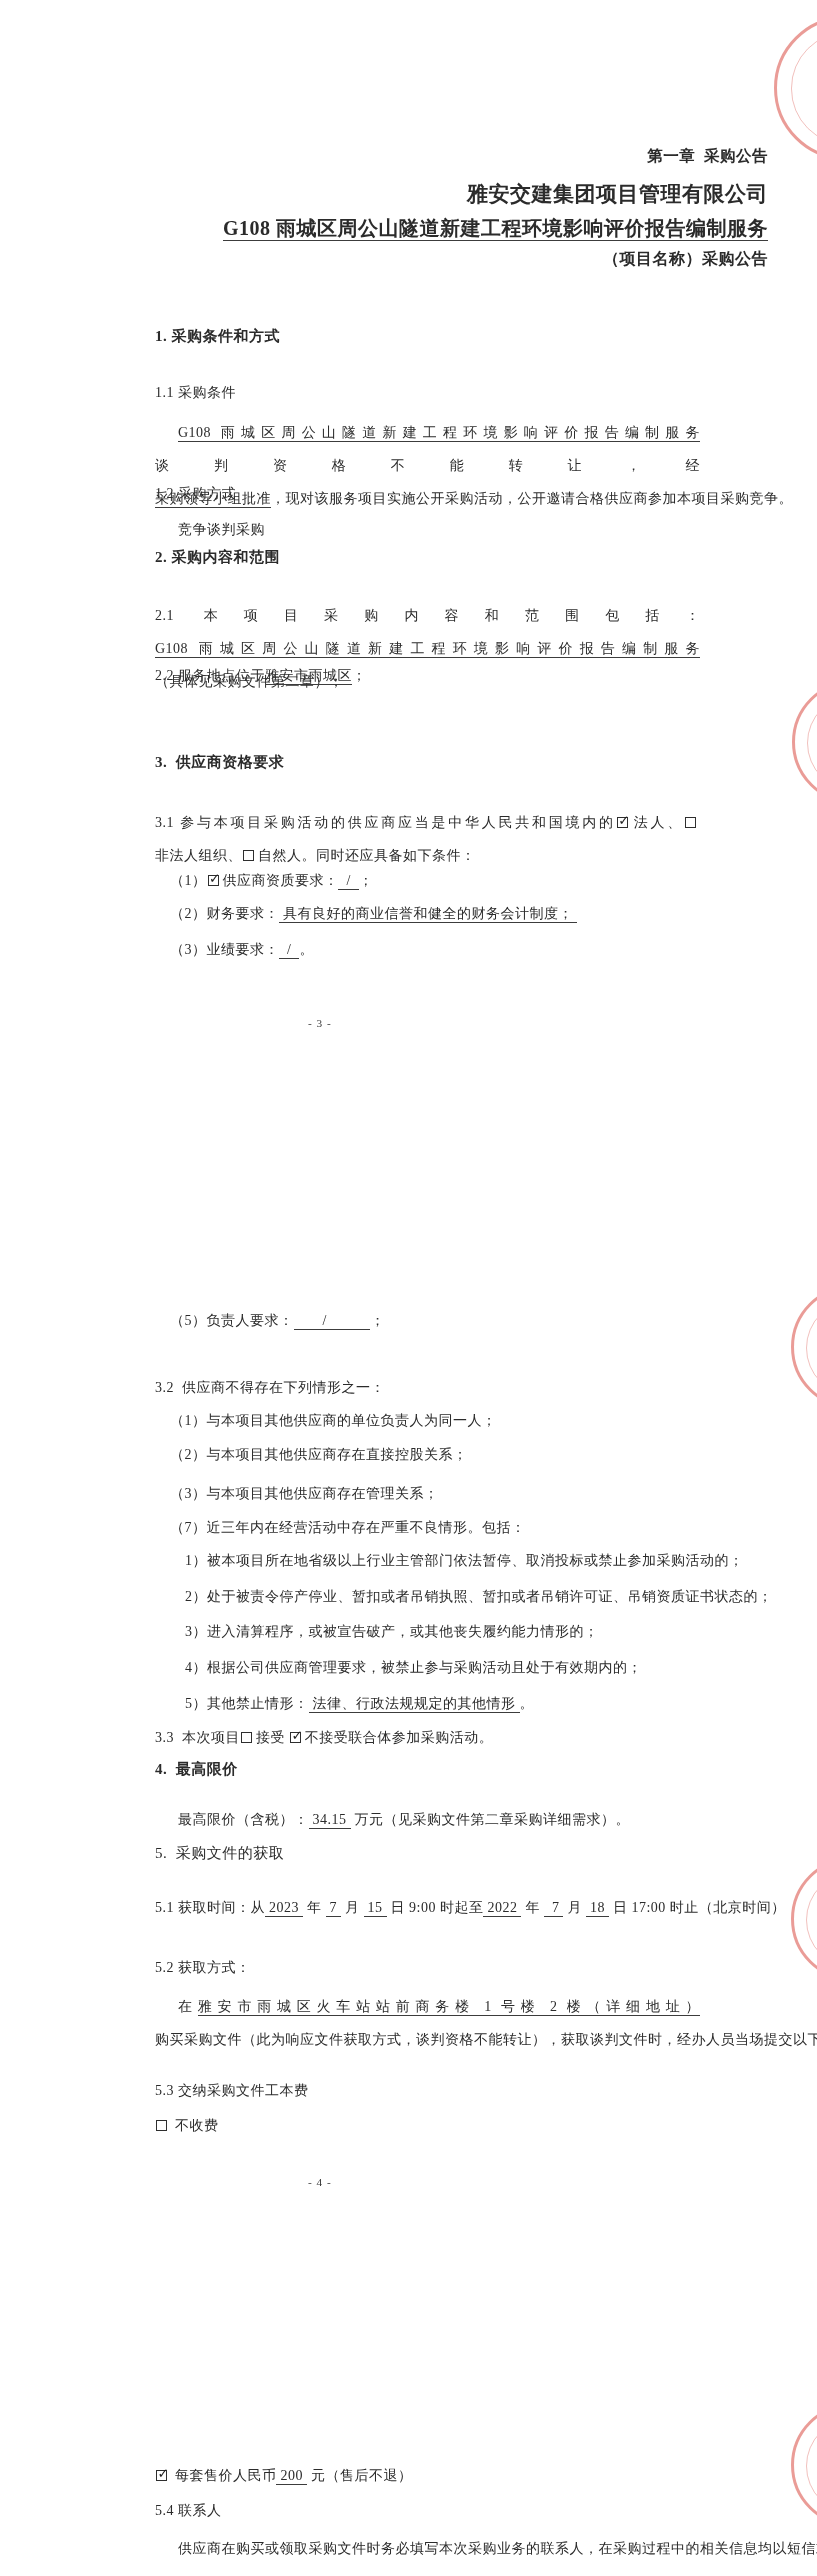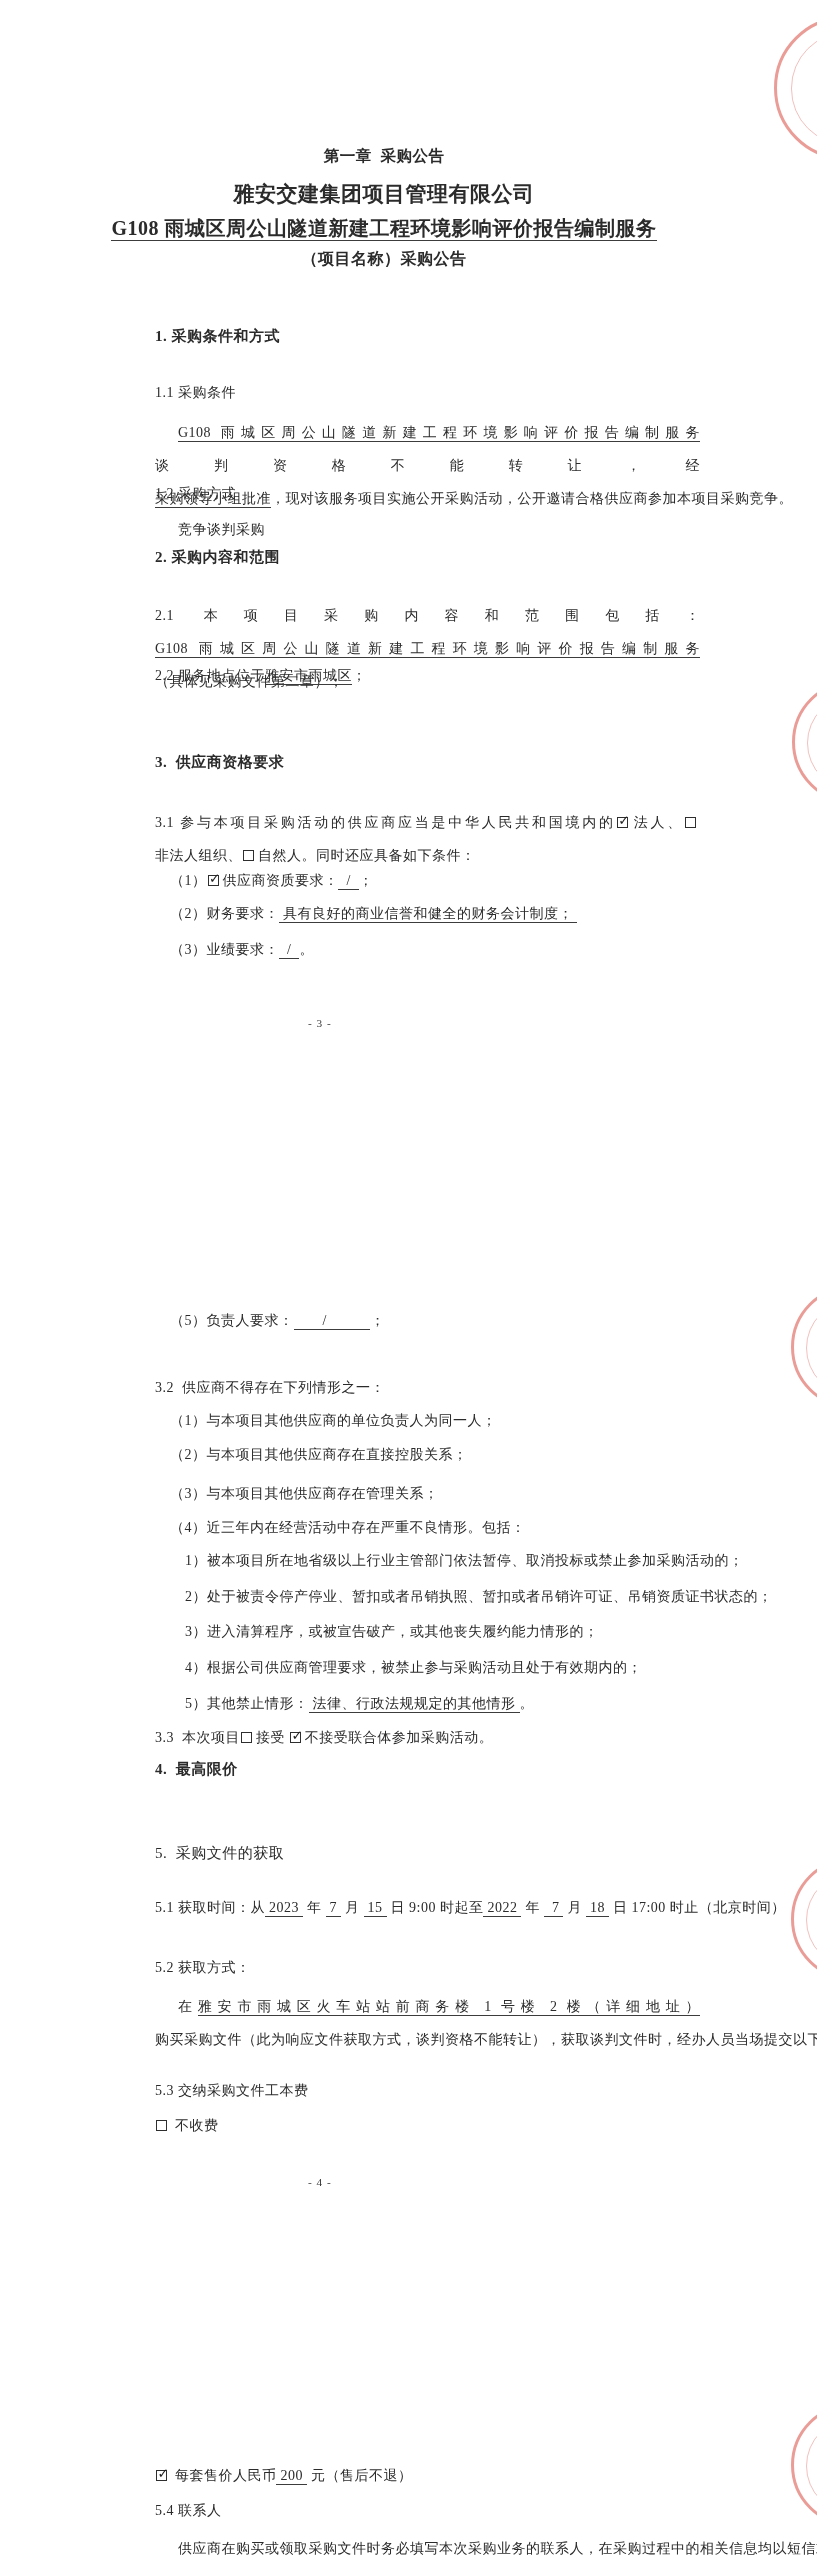--- a/index.html
+++ b/index.html
@@ -6,21 +6,21 @@
   #doc-page {
     position:relative;
     width:818px; height:3468px;
     margin:0 auto;
     background:#ffffff;
     overflow:hidden;
     font-family:"Liberation Serif","DejaVu Serif",serif;
     color:#2b2b2b;
   }
   .blk { position:absolute; white-space:pre; font-size:14px; line-height:1.35; letter-spacing:0.5px; }
-  .blk.center { left:0; width:768px; text-align:center; white-space:normal; }
+  .blk.center { left:0; width:768px; text-align:right; white-space:normal; }
   .blk.para { white-space:normal; width:545px; line-height:33px; text-align:justify; }
   .blk.footer { font-size:11.3px; color:#3a3a3a; letter-spacing:1px; }
   .seg { white-space:pre; }
   .seg.u { border-bottom:1px solid #3c3c3c; padding-bottom:1px; }
   .cbx {
     display:inline-block; width:11.3px; height:11.3px;
     border:1px solid #2e2e2e; margin:0 3.6px -1px 1px;
     position:relative; vertical-align:baseline;
     background:#fff; box-sizing:border-box;
   }
@@ -61,28 +61,29 @@
     <div class="blk para" style="top: 806px; left: 155px;"><span class="seg">3.1 参与本项目采购活动的供应商应当是中华人民共和国境内的</span><span class="cbx"><span class="tick">✓</span></span><span class="seg">法人、</span><span class="cbx"></span><span class="seg">非法人组织、</span><span class="cbx"></span><span class="seg">自然人。同时还应具备如下条件：</span></div>
     <div class="blk line" style="top: 872px; left: 170px;"><span class="seg">（1）</span><span class="cbx"><span class="tick">✓</span></span><span class="seg">供应商资质要求：</span><span class="seg u">  /  </span><span class="seg">；</span></div>
     <div class="blk line" style="top: 905px; left: 170px;"><span class="seg">（2）财务要求：</span><span class="seg u"> 具有良好的商业信誉和健全的财务会计制度； </span></div>
     <div class="blk line" style="top: 941px; left: 170px;"><span class="seg">（3）业绩要求：</span><span class="seg u">  /  </span><span class="seg">。</span></div>
     <div class="blk footer" style="top: 1016px; left: 308px;"><span class="seg">- 3 -</span></div>
     <div class="blk line" style="top: 1312px; left: 170px;"><span class="seg">（5）负责人要求：</span><span class="seg u">　　/　　　</span><span class="seg">；</span></div>
     <div class="blk line" style="top: 1379px; left: 155px;"><span class="seg">3.2  供应商不得存在下列情形之一：</span></div>
     <div class="blk line" style="top: 1412px; left: 170px;"><span class="seg">（1）与本项目其他供应商的单位负责人为同一人；</span></div>
     <div class="blk line" style="top: 1446px; left: 170px;"><span class="seg">（2）与本项目其他供应商存在直接控股关系；</span></div>
     <div class="blk line" style="top: 1485px; left: 170px;"><span class="seg">（3）与本项目其他供应商存在管理关系；</span></div>
-    <div class="blk line" style="top: 1519px; left: 170px;"><span class="seg">（4）近三年内在经营活动中存在严重不良情形。包括：</span></div>
+    <div class="blk line" style="top: 1519px; left: 170px;"><span class="seg">（7）近三年内在经营活动中存在严重不良情形。包括：</span></div>
     <div class="blk line" style="top: 1552px; left: 185px;"><span class="seg">1）被本项目所在地省级以上行业主管部门依法暂停、取消投标或禁止参加采购活动的；</span></div>
     <div class="blk line" style="top: 1588px; left: 185px;"><span class="seg">2）处于被责令停产停业、暂扣或者吊销执照、暂扣或者吊销许可证、吊销资质证书状态的；</span></div>
     <div class="blk line" style="top: 1623px; left: 185px;"><span class="seg">3）进入清算程序，或被宣告破产，或其他丧失履约能力情形的；</span></div>
     <div class="blk line" style="top: 1659px; left: 185px;"><span class="seg">4）根据公司供应商管理要求，被禁止参与采购活动且处于有效期内的；</span></div>
     <div class="blk line" style="top: 1695px; left: 185px;"><span class="seg">5）其他禁止情形：</span><span class="seg u"> 法律、行政法规规定的其他情形 </span><span class="seg">。</span></div>
     <div class="blk line" style="top: 1729px; left: 155px;"><span class="seg">3.3  本次项目</span><span class="cbx"></span><span class="seg">接受 </span><span class="cbx"><span class="tick">✓</span></span><span class="seg">不接受联合体参加采购活动。</span></div>
     <div class="blk line" style="top: 1759px; left: 155px; font-size: 15px; font-weight: 700;"><span class="seg">4.  最高限价</span></div>
+    <div class="blk line" style="top: 1811px; left: 178px;"><span class="seg">最高限价（含税）：</span><span class="seg u"> 34.15 </span><span class="seg"> 万元（见采购文件第二章采购详细需求）。</span></div>
     <div class="blk line" style="top: 1843px; left: 155px; font-size: 15px; font-weight: 400;"><span class="seg">5.  采购文件的获取</span></div>
     <div class="blk para" style="top: 1891px; left: 155px;"><span class="seg">5.1 获取时间：从</span><span class="seg u"> 2023 </span><span class="seg"> 年 </span><span class="seg u"> 7 </span><span class="seg"> 月 </span><span class="seg u"> 15 </span><span class="seg"> 日 9:00 时起至</span><span class="seg u"> 2022 </span><span class="seg"> 年 </span><span class="seg u">  7 </span><span class="seg"> 月 </span><span class="seg u"> 18 </span><span class="seg"> 日 17:00 时止（北京时间）</span></div>
     <div class="blk line" style="top: 1959px; left: 155px;"><span class="seg">5.2 获取方式：</span></div>
     <div class="blk para" style="top: 1990px; left: 155px; text-indent: 23px;"><span class="seg">在</span><span class="seg u">雅安市雨城区火车站站前商务楼 1 号楼 2 楼（详细地址）</span><span class="seg">购买采购文件（此为响应文件获取方式，谈判资格不能转让），获取谈判文件时，经办人员当场提交以下资料：供应商为法人或者其他组织的，需提供单位介绍信、经办人身份证复印件，都需要加盖鲜章。</span></div>
     <div class="blk line" style="top: 2082px; left: 155px;"><span class="seg">5.3 交纳采购文件工本费</span></div>
     <div class="blk line" style="top: 2117px; left: 155px;"><span class="cbx"></span><span class="seg"> 不收费</span></div>
     <div class="blk footer" style="top: 2175px; left: 308px;"><span class="seg">- 4 -</span></div>
     <div class="blk line" style="top: 2467px; left: 155px;"><span class="cbx"><span class="tick">✓</span></span><span class="seg"> 每套售价人民币</span><span class="seg u"> 200 </span><span class="seg"> 元（售后不退）</span></div>
     <div class="blk line" style="top: 2502px; left: 155px;"><span class="seg">5.4 联系人</span></div>
     <div class="blk para" style="top: 2532px; left: 155px; text-indent: 23px;"><span class="seg">供应商在购买或领取采购文件时务必填写本次采购业务的联系人，在采购过程中的相关信息均以短信或邮件的形式发送至该联系人。</span></div>

